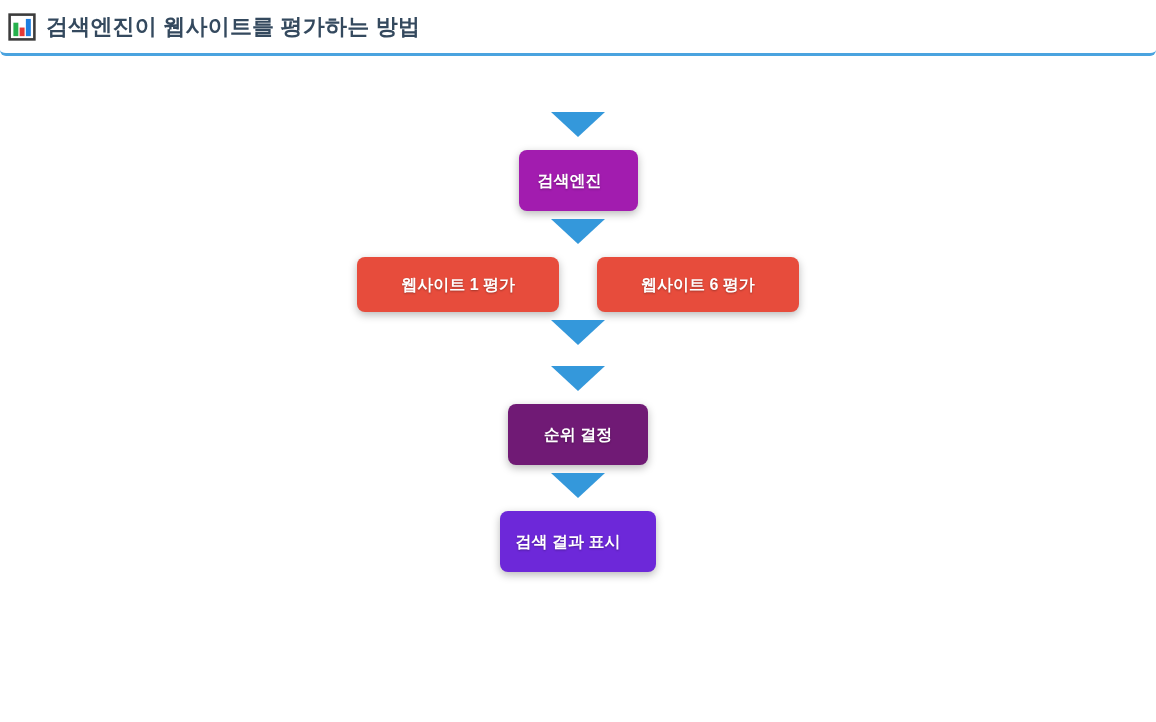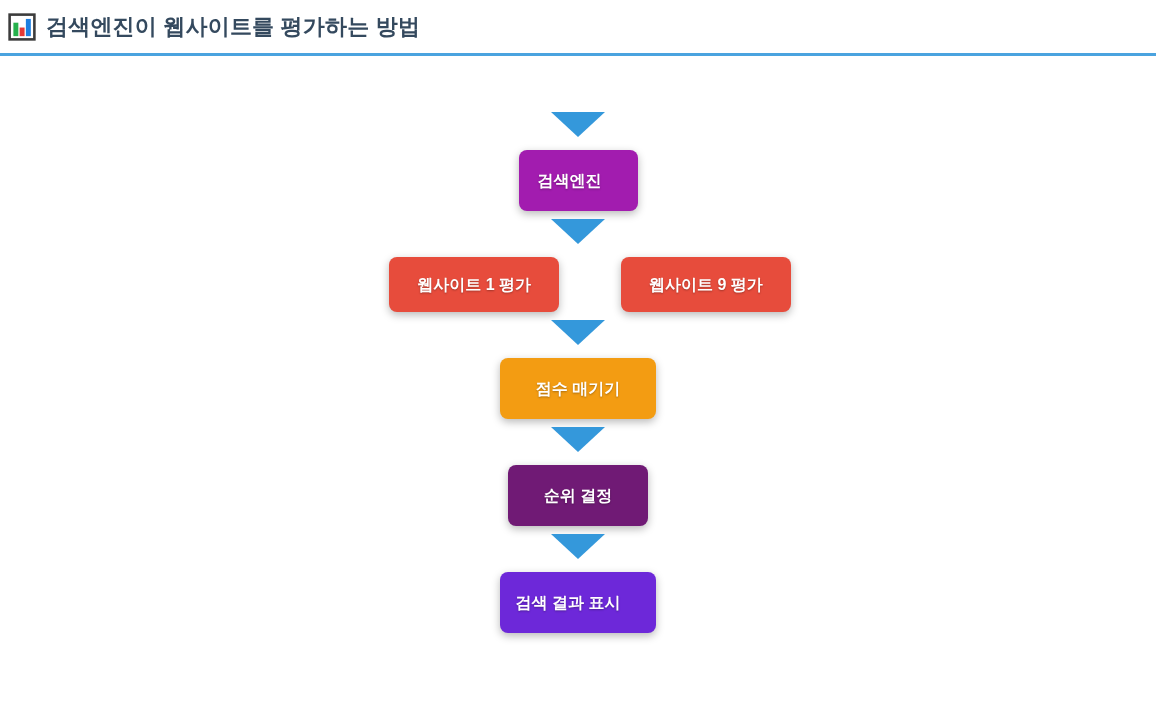--- a/index.html
+++ b/index.html
@@ -14,20 +14,21 @@
     overflow: hidden;
     background: #ffffff;
   }
   
   .header {
     display: flex;
     align-items: center;
     gap: 10px;
     padding: 13px 10px 12px 8px;
     border-bottom: 3px solid #4aa3df;
+    border-radius: 6px;
   }
   .chart-icon {
     display: inline-flex;
     width: 28px;
     height: 28px;
     flex: 0 0 auto;
   }
   .page-title {
     font-size: 22px;
     font-weight: bold;
@@ -48,22 +49,21 @@
     font-weight: bold;
     text-align: center;
     padding: 21px 36px;
     border-radius: 8px;
     box-shadow: 0 3px 8px rgba(0,0,0,0.28);
     text-shadow: 0 1px 2px rgba(0,0,0,0.30);
     white-space: nowrap;
     line-height: 19px;
   }
   .node.small {
-    padding: 18px 28px;
-    margin-left: 24px;
+    padding: 18px 44px;
   }
   .eval-row {
     display: flex;
     flex-direction: row;
     gap: 38px;
     align-items: center;
     justify-content: center;
   }
   .arrow {
     width: 0;
@@ -95,26 +95,25 @@
 
 
     <div class="arrow" style="border-top-color: rgb(52, 152, 219);"></div>
 
     <div class="node" style="background-color: #a21caf; padding-left: 19px;">검색엔진</div>
 
     <div class="arrow" style="border-top-color: rgb(52, 152, 219);"></div>
 
     <div class="eval-row">
       <div class="node small" style="background-color: rgb(231, 76, 60);">웹사이트 1 평가</div>
-      <div class="node small" style="background-color: rgb(231, 76, 60);">웹사이트 9 평가</div>
+      <div class="node small" style="background-color: rgb(231, 76, 60);">웹사이트 6 평가</div>
     </div>
 
     <div class="arrow" style="border-top-color: rgb(52, 152, 219);"></div>
 
-    <div class="node" style="background-color: rgb(243, 156, 18);">점수 매기기</div>
 
     <div class="arrow" style="border-top-color: rgb(52, 152, 219);"></div>
 
     <div class="node" style="background-color: #701a75;">순위 결정</div>
 
     <div class="arrow" style="border-top-color: rgb(52, 152, 219);"></div>
 
     <div class="node" style="background-color: #6d28d9; padding-left: 16px;">검색 결과 표시</div>
 
   </div>

